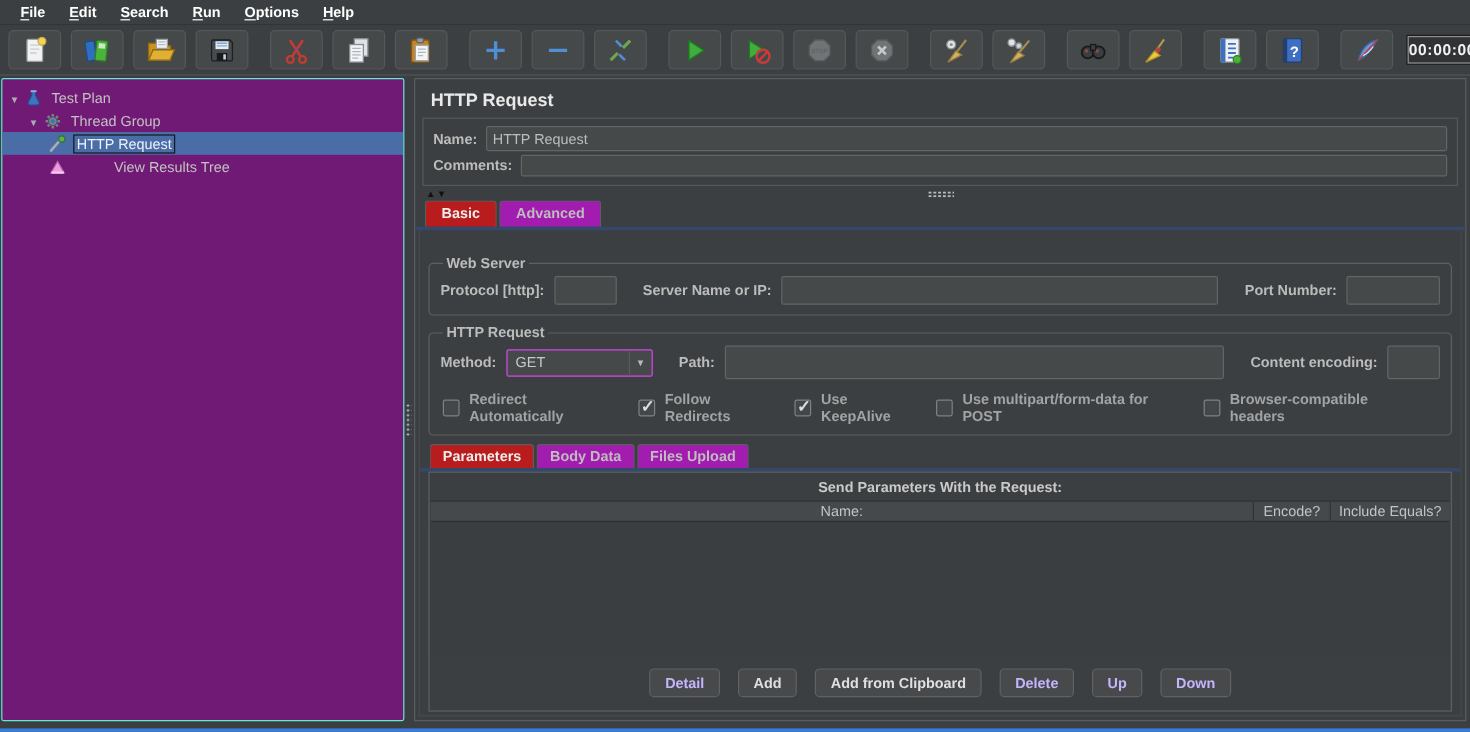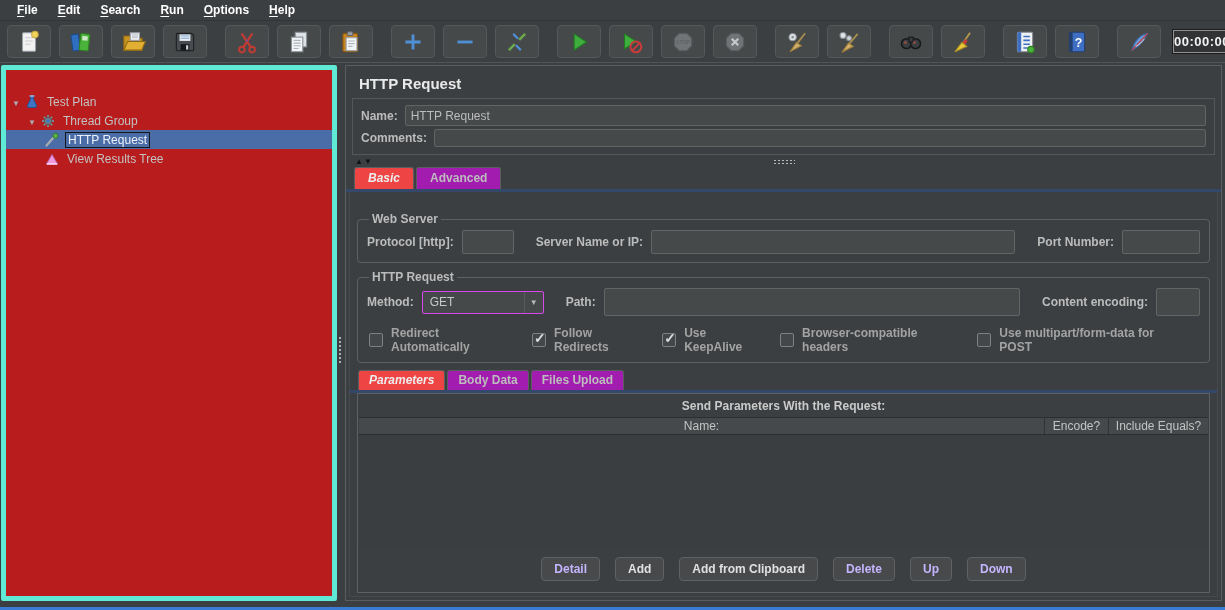--- a/index.html
+++ b/index.html
@@ -15,21 +15,21 @@
   
   .toolbar { height:42px; display:flex; align-items:center; padding:0 7px; background:#3c3f41; border-bottom:1px solid #515558; }
   .tgroup { display:flex; }
   .tgroup + .tgroup { margin-left:10px; }
   .tbtn { width:44px; height:33px; margin-right:8px; border-radius:4px; background:#46494a; border:1px solid #54585a; display:flex; align-items:center; justify-content:center; }
   .tbtn svg { width:26px; height:26px; }
   .timer { margin-left:4px; width:64px; height:23px; background:#313335; border:1px solid #919191; box-shadow:0 0 0 1px #1c1c1c; color:#f2f2f2; font-size:13px; font-weight:bold; display:flex; align-items:center; justify-content:center; letter-spacing:.5px; }
 
   
   .content { position:absolute; top:64px; bottom:3px; left:0; right:0; display:flex; }
-  .tree-panel { width:336px; margin:1px 0 6px 1px; border:5px solid #5eead4; border-radius:2px; background:#b91c1c; padding-top:22px; overflow:hidden; }
+  .tree-panel { width:336px; margin:1px 0 6px 1px; border:1px solid #5eead4; border-radius:2px; background:#701a75; padding-top:6px; overflow:hidden; }
   .trow { height:19px; display:flex; align-items:center; font-size:12px; color:#c2c2c2; white-space:nowrap; cursor:default; }
   .trow.selected { background:#4a6da8; color:#eef2f8; }
   .texp { width:12px; text-align:center; flex:none; }
   .texp::after { content:"▼"; font-size:8px; color:#a9adb2; }
   .ticon { flex:none; margin:0 5px 0 2px; display:flex; }
   .ticon svg { width:16px; height:16px; }
   .tlabel { padding:0 2px; }
   .trow.selected .tlabel { border:1px solid #16171a; }
 
   .vsplit { width:8px; position:relative; }
@@ -48,21 +48,21 @@
   .nc-box .tfield { flex:1; }
   .comments-row .tfield { height:18px; }
 
   .hsplit { height:12px; display:flex; align-items:center; padding:0 9px; position:relative; }
   .updown { font-size:8px; color:#111; letter-spacing:1px; }
   .hgrip { position:absolute; left:50%; top:4px; width:22px; height:6px; transform:translateX(-50%);
            background-image:radial-gradient(circle, #b8bcc0 0.9px, transparent 1px); background-size:4px 3px; }
 
   .tabbar { display:flex; align-items:flex-end; padding-left:8px; }
   .tab { padding:3px 13px 4px; font-size:12px; font-weight:bold; color:#bdbdbd; background:#a21caf; border:1px solid #5a5e60; border-bottom:none; border-radius:3px 3px 0 0; margin-right:2px; cursor:default; }
-  .tab.selected { background:#ef4444; color:#ededed;font-style:italic; }
+  .tab.selected { background:#b91c1c; color:#ededed; }
   .tab-underline { height:3px; background:#33486b; }
   .tab-content { flex:1; min-height:0; display:flex; flex-direction:column; margin:0 3px 3px; border:1px solid #474a4c; border-top:none; padding-top:18px; }
 
   fieldset.group { margin:2px 7px 5px; border:1px solid #5e6163; border-radius:4px; padding:1px 9px 8px; }
   fieldset.group legend { font-size:12px; font-weight:bold; color:#bcbcbc; padding:0 3px; margin-left:2px; }
   .ws-row { margin-top:3px; }
   .ws-row label { margin:0 8px 0 0; }
   .ws-row .gap { width:22px; flex:none; }
   .w52 { width:52px; flex:none; height:24px; }
   .w78 { width:78px; flex:none; height:24px; }
@@ -314,21 +314,21 @@
         </div>
         <div class="trow selected" style="padding-left: 36px;">
           <span class="ticon">
             <svg viewBox="0 0 16 16">
               <path d="M2.5 13.5l7-8" stroke="#a8adb2" stroke-width="2.2" stroke-linecap="round"></path>
               <circle cx="11.5" cy="3.8" r="2.6" fill="#59b24a" stroke="#37732c"></circle>
             </svg>
           </span>
           <span class="tlabel">HTTP Request</span>
         </div>
-        <div class="trow" style="padding-left: 36px;">
+        <div class="trow" style="padding-left: 36px; gap: 32px;">
           <span class="ticon">
             <svg viewBox="0 0 16 16">
               <path d="M2.5 13L8 3.5 13.5 13z" fill="#ef9ade" stroke="#b862a8"></path>
               <path d="M2.8 12.9h10.4" stroke="#f6cdf0" stroke-width="1.8"></path>
             </svg>
           </span>
           <span class="tlabel">View Results Tree</span>
         </div>
       </div>
 
@@ -400,25 +400,25 @@
               <div class="check">
                 <span class="checkbox checked"></span>
                 <span>Follow Redirects</span>
               </div>
               <div class="check">
                 <span class="checkbox checked"></span>
                 <span>Use KeepAlive</span>
               </div>
               <div class="check">
                 <span class="checkbox"></span>
-                <span>Browser-compatible headers</span>
+                <span>Use multipart/form-data for POST</span>
               </div>
               <div class="check">
                 <span class="checkbox"></span>
-                <span>Use multipart/form-data for POST</span>
+                <span>Browser-compatible headers</span>
               </div>
             </div>
         </fieldset>
 
         <div class="tabbar params-tabs" id="param-tabs">
             <div class="tab selected">Parameters</div>
             <div class="tab">Body Data</div>
             <div class="tab">Files Upload</div>
           </div>
         <div class="tab-underline"></div>

